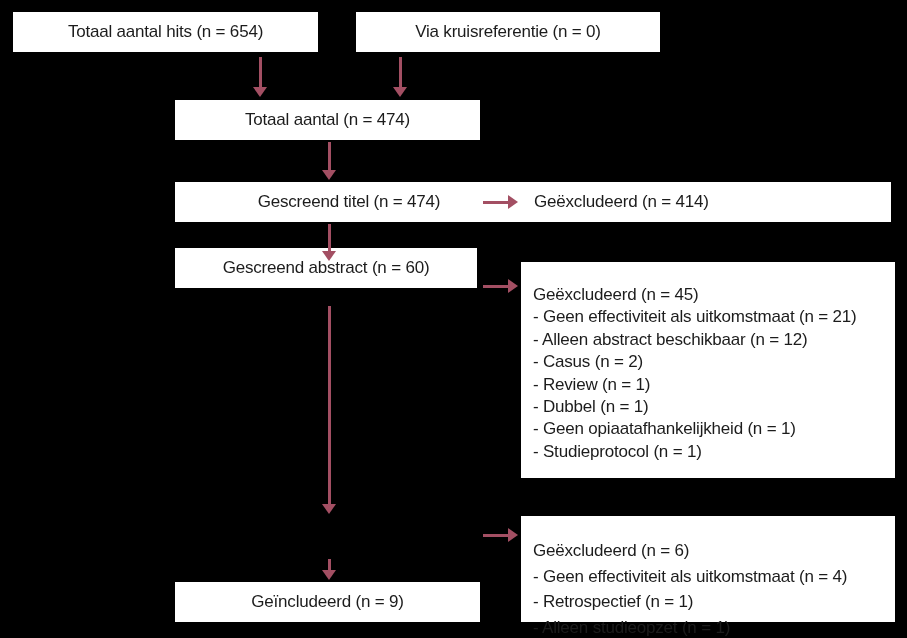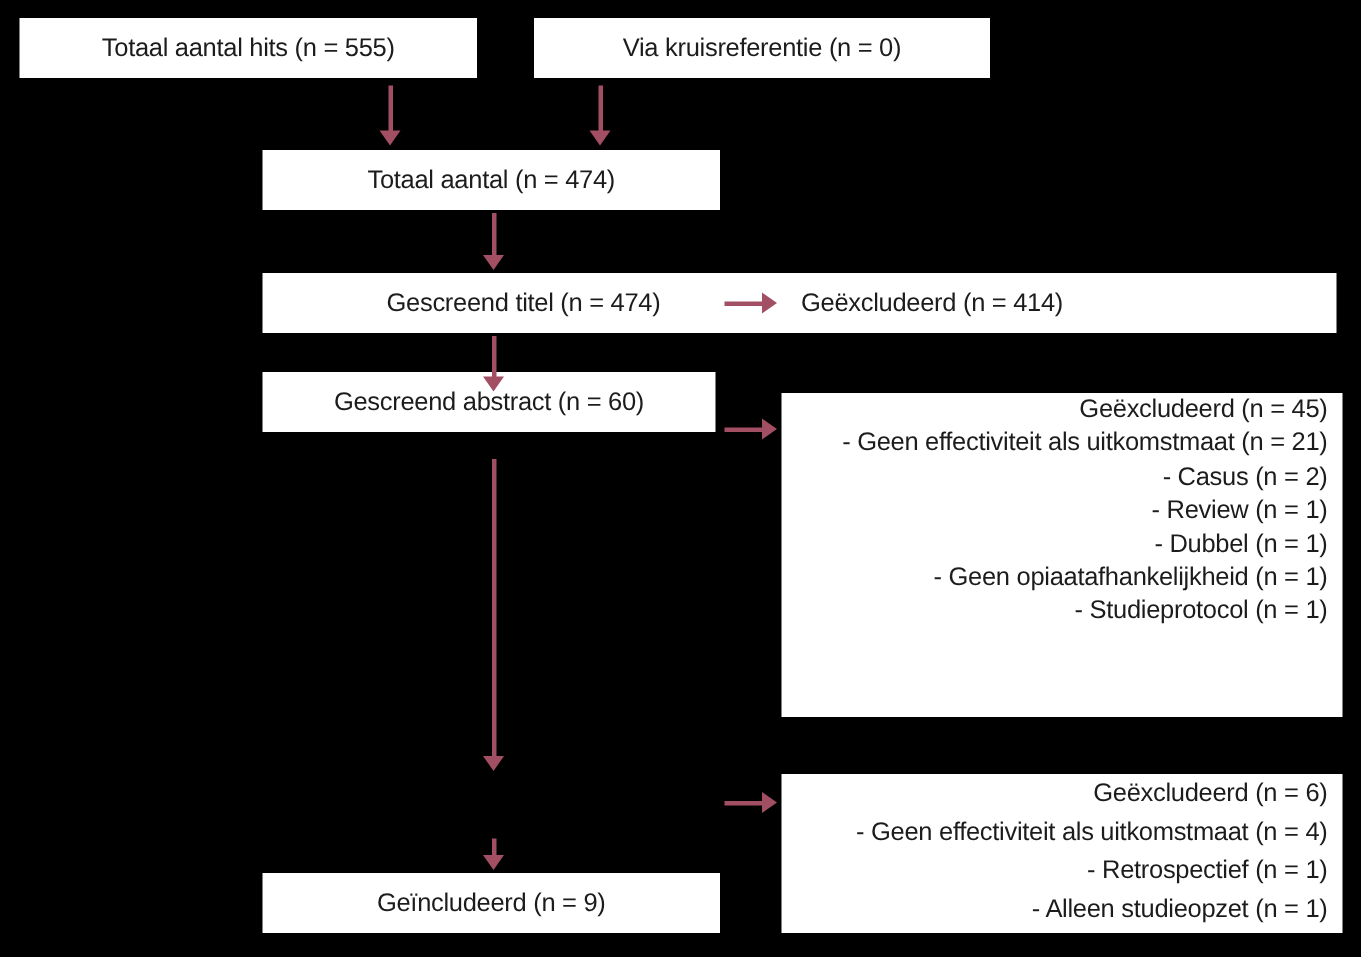--- a/index.html
+++ b/index.html
@@ -27,22 +27,22 @@
     line-height:1.2;
   }
   .box.center{
     display:flex;align-items:center;justify-content:center;text-align:center;
   }
   .box.leftalign{
     display:flex;align-items:center;justify-content:flex-start;text-align:right;
     padding-left:13px;
   }
   .box.list{
-    padding:0 10px 0 12px;
-    text-align:right;
+    padding:22px 10px 0 12px;
+    text-align:left;
   }
   .box.list .list-line{line-height:22.4px;}
   .box.list.wide-lines .list-line{line-height:25.5px;}
 
   
   #box-total-hits       {left:13px;  top:12px;  width:305px; height:40px;}
   #box-cross-reference  {left:356px; top:12px;  width:304px; height:40px;}
   #box-total            {left:175px; top:100px; width:305px; height:40px;}
   #box-screened-title   {left:175px; top:182px; width:348px; height:40px;}
   #box-excluded-title   {left:521px; top:182px; width:370px; height:40px;}
@@ -83,21 +83,21 @@
   #arrow-abstract-down {left:322px; top:306px; height:208px;}
   #arrow-fulltext-right{left:483px; top:528px; width:35px;}
   #arrow-fulltext-down {left:322px; top:559px; height:21px;}
 </style>
 </head>
 <body>
 
 <div class="stage">
 
   <div class="box center" id="box-total-hits">
-    <span>Totaal aantal hits (n = 555)</span>
+    <span>Totaal aantal hits (n = 654)</span>
   </div>
   <div class="box center" id="box-cross-reference">
     <span>Via kruisreferentie (n = 0)</span>
   </div>
 
   <div class="box center" id="box-total">
     <span>Totaal aantal (n = 474)</span>
   </div>
 
   <div class="box center" id="box-screened-title">
@@ -106,20 +106,21 @@
   <div class="box leftalign" id="box-excluded-title">
     <span>Geëxcludeerd (n = 414)</span>
   </div>
 
   <div class="box center" id="box-screened-abstract">
     <span>Gescreend abstract (n = 60)</span>
   </div>
   <div class="box list" id="box-excluded-abstract">
     <div class="list-line">Geëxcludeerd (n = 45)</div>
     <div class="list-line">- Geen effectiviteit als uitkomstmaat (n = 21)</div>
+    <div class="list-line">- Alleen abstract beschikbaar (n = 12)</div>
     <div class="list-line">- Casus (n = 2)</div>
     <div class="list-line">- Review (n = 1)</div>
     <div class="list-line">- Dubbel (n = 1)</div>
     <div class="list-line">- Geen opiaatafhankelijkheid (n = 1)</div>
     <div class="list-line">- Studieprotocol (n = 1)</div>
   </div>
 
   <div class="box list wide-lines" id="box-excluded-fulltext">
     <div class="list-line">Geëxcludeerd (n = 6)</div>
     <div class="list-line">- Geen effectiviteit als uitkomstmaat (n = 4)</div>

